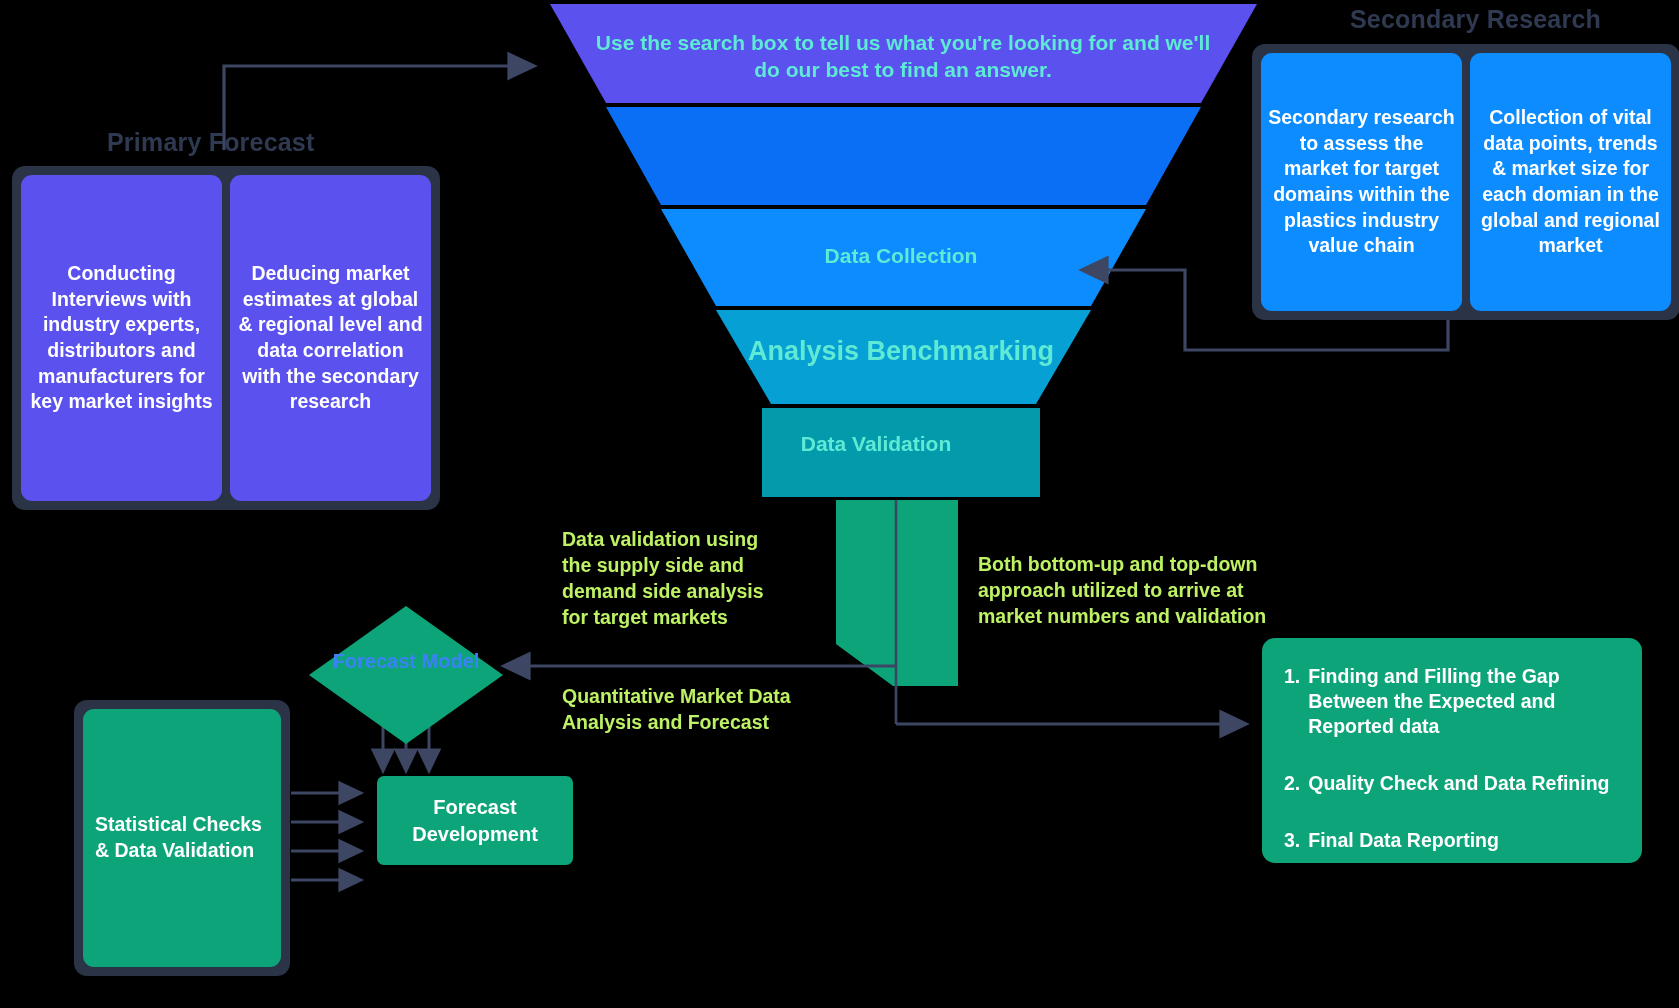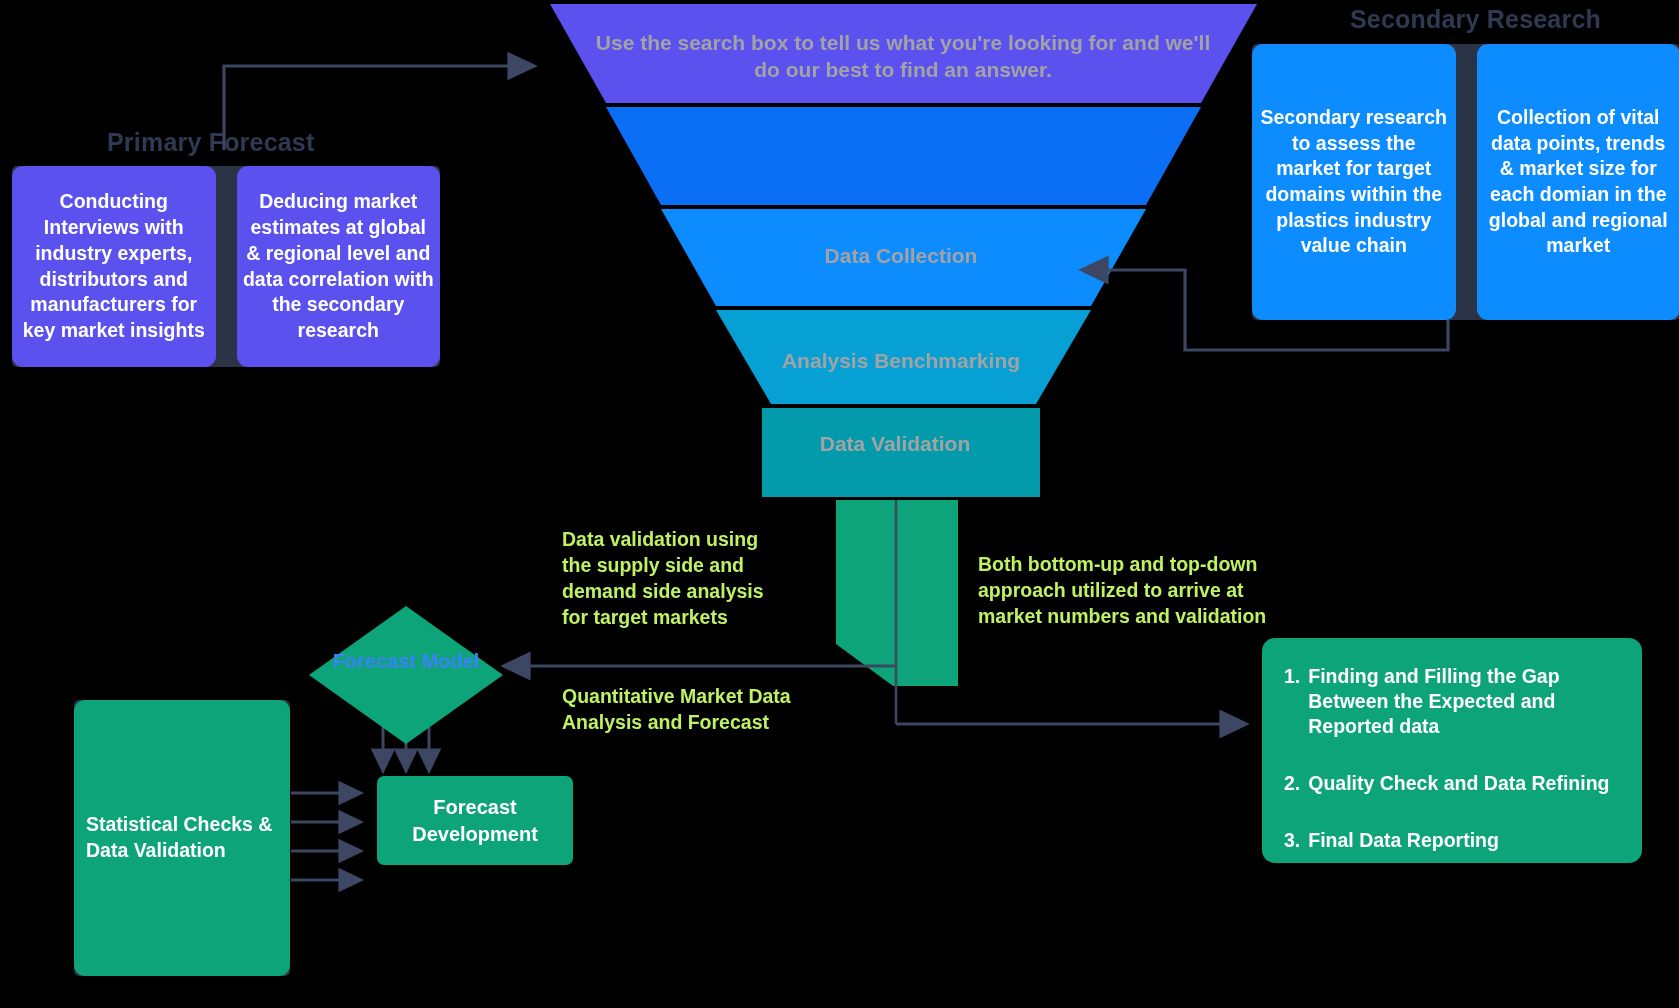--- a/index.html
+++ b/index.html
@@ -1,41 +1,41 @@
 <!DOCTYPE html>
 <html><head>
 <meta charset="utf-8">
 <style>
   html,body{margin:0;padding:0;background:#000;}
   body{width:1679px;height:1008px;overflow:hidden;font-family:"Liberation Sans",sans-serif;}
   #stage{position:relative;width:1679px;height:1008px;background:#000;}
 
   
   .group-shell{
-    position:absolute;background:#2b3347;border-radius:5px;
-    display:flex;gap:21px;box-sizing:border-box;
+    position:absolute;background:#2b3347;border-radius:13px;
+    display:flex;gap:8px;padding:9px;box-sizing:border-box;
   }
   .group-title{
     position:absolute;color:#2f3a52;font-size:25px;font-weight:600;
     letter-spacing:.2px;white-space:nowrap;
   }
 
   .card{
     border-radius:11px;box-sizing:border-box;
     display:flex;align-items:center;justify-content:center;text-align:center;
     color:#fff;font-size:19.5px;line-height:1.32;font-weight:600;padding:8px 6px;
   }
   .card.purple{background:#5a51ef;}
   .card.blue{background:#0c8cff;}
   .card.green{background:#0ea47a;}
 
   
   #funnel{position:absolute;left:0;top:0;}
   .funnel-label{
-    position:absolute;color:#a3a3a3;text-align:center;font-weight:600;
+    position:absolute;color:#5eead4;text-align:center;font-weight:600;
     line-height:1.28;pointer-events:none;
   }
 
   
   .note{
     position:absolute;color:#bef264;font-size:19.5px;line-height:1.33;font-weight:600;
   }
 
   
   #result-panel{
@@ -99,26 +99,26 @@
     <path d="M291,880 L360,880" stroke="#3d4662" stroke-width="3" fill="none" marker-end="url(#ah)"></path>
 
     <polygon points="406,606 503,675 406,744 309,675" fill="#0ea47a"></polygon>
   </svg>
 
   <div class="funnel-label" style="left:588px;top:30px;width:630px;font-size:21px;">Use the search box to tell us what you're looking for and we'll do our best to find an answer.</div>
 
 
   <div class="funnel-label" style="left:703px;top:243px;width:396px;font-size:21px;">Data Collection</div>
 
-  <div class="funnel-label" style="left:746px;top:348px;width:310px;font-size:21px;">Analysis Benchmarking</div>
+  <div class="funnel-label" style="left:746px;top:334px;width:310px;font-size:27px;">Analysis Benchmarking</div>
 
-  <div class="funnel-label" style="left:762px;top:431px;width:228px;font-size:21px;margin-left:19px;">Data Validation</div>
+  <div class="funnel-label" style="left:762px;top:431px;width:228px;font-size:21px;">Data Validation</div>
 
   <div class="group-title" style="left:107px;top:128px;">Primary Forecast</div>
-  <div class="group-shell" style="left:12px;top:166px;width:428px;height:201px;">
+  <div class="group-shell" style="left:12px;top:166px;width:428px;height:344px;">
     <div class="card purple" style="flex:1;">Conducting Interviews with industry experts, distributors and manufacturers for key market insights</div>
     <div class="card purple" style="flex:1;">Deducing market estimates at global &amp; regional level and data correlation with the secondary research</div>
   </div>
 
   <div class="group-title" style="left:1350px;top:5px;">Secondary Research</div>
   <div class="group-shell" style="left:1252px;top:44px;width:428px;height:276px;">
     <div class="card blue" style="flex:1;">Secondary research to assess the market for target domains within the plastics industry value chain</div>
     <div class="card blue" style="flex:1;">Collection of vital data points, trends &amp; market size for each domian in the global and regional market</div>
   </div>
 

